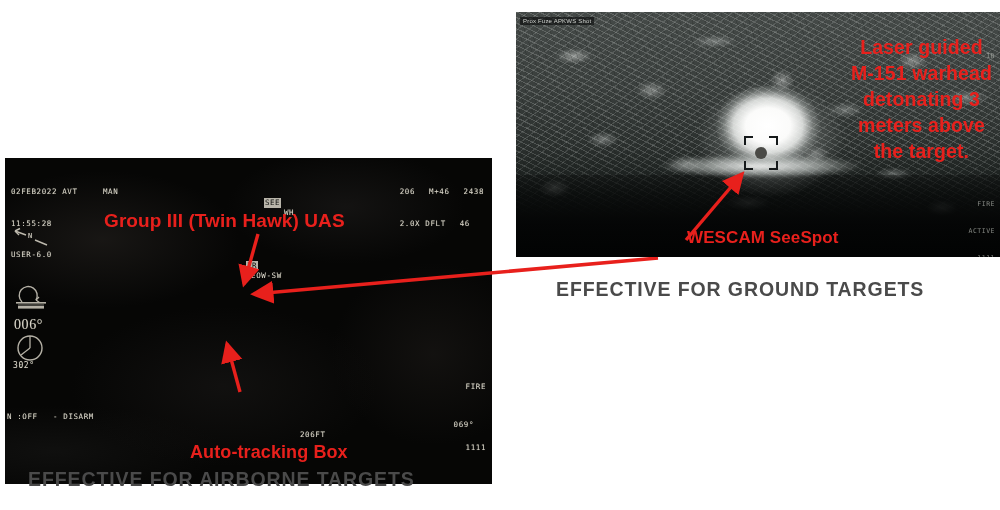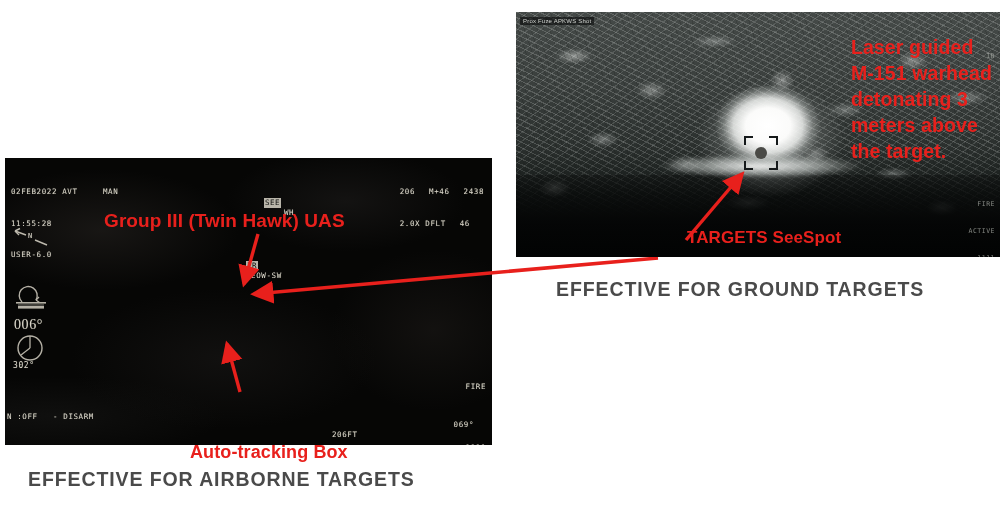--- a/index.html
+++ b/index.html
@@ -8,21 +8,21 @@
     width: 1000px; height: 510px;
     background: #ffffff;
     font-family: "Liberation Sans", sans-serif;
     overflow: hidden;
   }
   #stage { position: relative; width: 1000px; height: 510px; background: #fff; }
 
   
   #airborne-feed {
     position: absolute; left: 5px; top: 158px;
-    width: 487px; height: 287px;
+    width: 487px; height: 326px;
     background: #000;
     overflow: hidden;
   }
   
   #airborne-feed .sky-noise {
     position: absolute; inset: 0;
     background:
       radial-gradient(ellipse 40% 30% at 20% 25%, rgba(26,24,22,.9), transparent 70%),
       radial-gradient(ellipse 35% 25% at 70% 15%, rgba(22,21,20,.85), transparent 70%),
       radial-gradient(ellipse 45% 35% at 45% 70%, rgba(20,19,18,.8), transparent 70%),
@@ -36,21 +36,21 @@
   .hud-inv { display: inline-block; background: #b9b5aa; color: #0a0a09;
              padding: 0 1px; letter-spacing: .5px; }
 
   
   #hud-tl { left: 6px; top: 8px; }
   #hud-tr { right: 8px; top: 8px; }
   #hud-tr .grid { display: grid; grid-template-columns: auto auto auto; gap: 8px 14px; justify-items: end; }
 
   #hud-bl { left: 2px; top: 233px; }
   #hud-br { right: 6px; top: 203px; text-align: right; }
-  #hud-bc { left: 295px; top: 272px; margin-left: 32px; }
+  #hud-bc { left: 295px; top: 272px; }
   #hud-hdg { right: 18px; top: 262px; }
 
   
   #north-arrow { position: absolute; left: 8px; top: 68px; width: 46px; height: 22px; }
 
   
   #roll-ind { position: absolute; left: 9px; top: 130px; width: 34px; height: 34px; }
   #roll-lbl { position: absolute; left: 9px; top: 162px; }
   
   #compass { position: absolute; left: 11px; top: 176px; width: 28px; height: 28px; }
@@ -139,21 +139,21 @@
   
   .anno {
     position: absolute; color: #e8201c;
     font-family: "Liberation Sans", sans-serif; font-weight: bold;
     white-space: pre; letter-spacing: .1px;
   }
   #anno-group3 { left: 104px; top: 210px; font-size: 19px; }
   #anno-track  { left: 190px; top: 398px; font-size: 18px; margin-top: 44px; }
   #anno-seespot{ left: 687px; top: 228px; font-size: 17px; }
   #anno-laser  { left: 828px; top: 34px; font-size: 19.5px; line-height: 26px;
-                 text-align: left; right: 8px; left: auto; }
+                 text-align: center; right: 8px; left: auto; }
 
   
   .caption {
     position: absolute; color: #4a4a4a;
     font-family: "Liberation Sans", sans-serif; font-weight: bold;
     font-size: 19.5px; letter-spacing: .9px; white-space: pre;
   }
   #cap-airborne { left: 28px; top: 468px; }
   #cap-ground   { left: 556px; top: 278px; }
 
@@ -308,20 +308,20 @@
     </div>
     <div id="ghud-bl" class="ghud"></div>
   </div>
 
   <div class="anno" id="anno-laser">Laser guided
 M-151 warhead
 detonating 3
 meters above
 the target.</div>
 
-  <div class="anno" id="anno-seespot">TARGETS SeeSpot</div>
+  <div class="anno" id="anno-seespot">WESCAM SeeSpot</div>
   <svg style="position:absolute; left:672px; top:166px;" width="84" height="80">
     <line x1="14" y1="74" x2="70" y2="8" stroke="#e8201c" stroke-width="3.4" marker-end="url(#ah-red)"></line>
   </svg>
 
   <div class="caption" id="cap-ground">EFFECTIVE FOR GROUND TARGETS</div>
 
 </div>
 
 </body></html>

